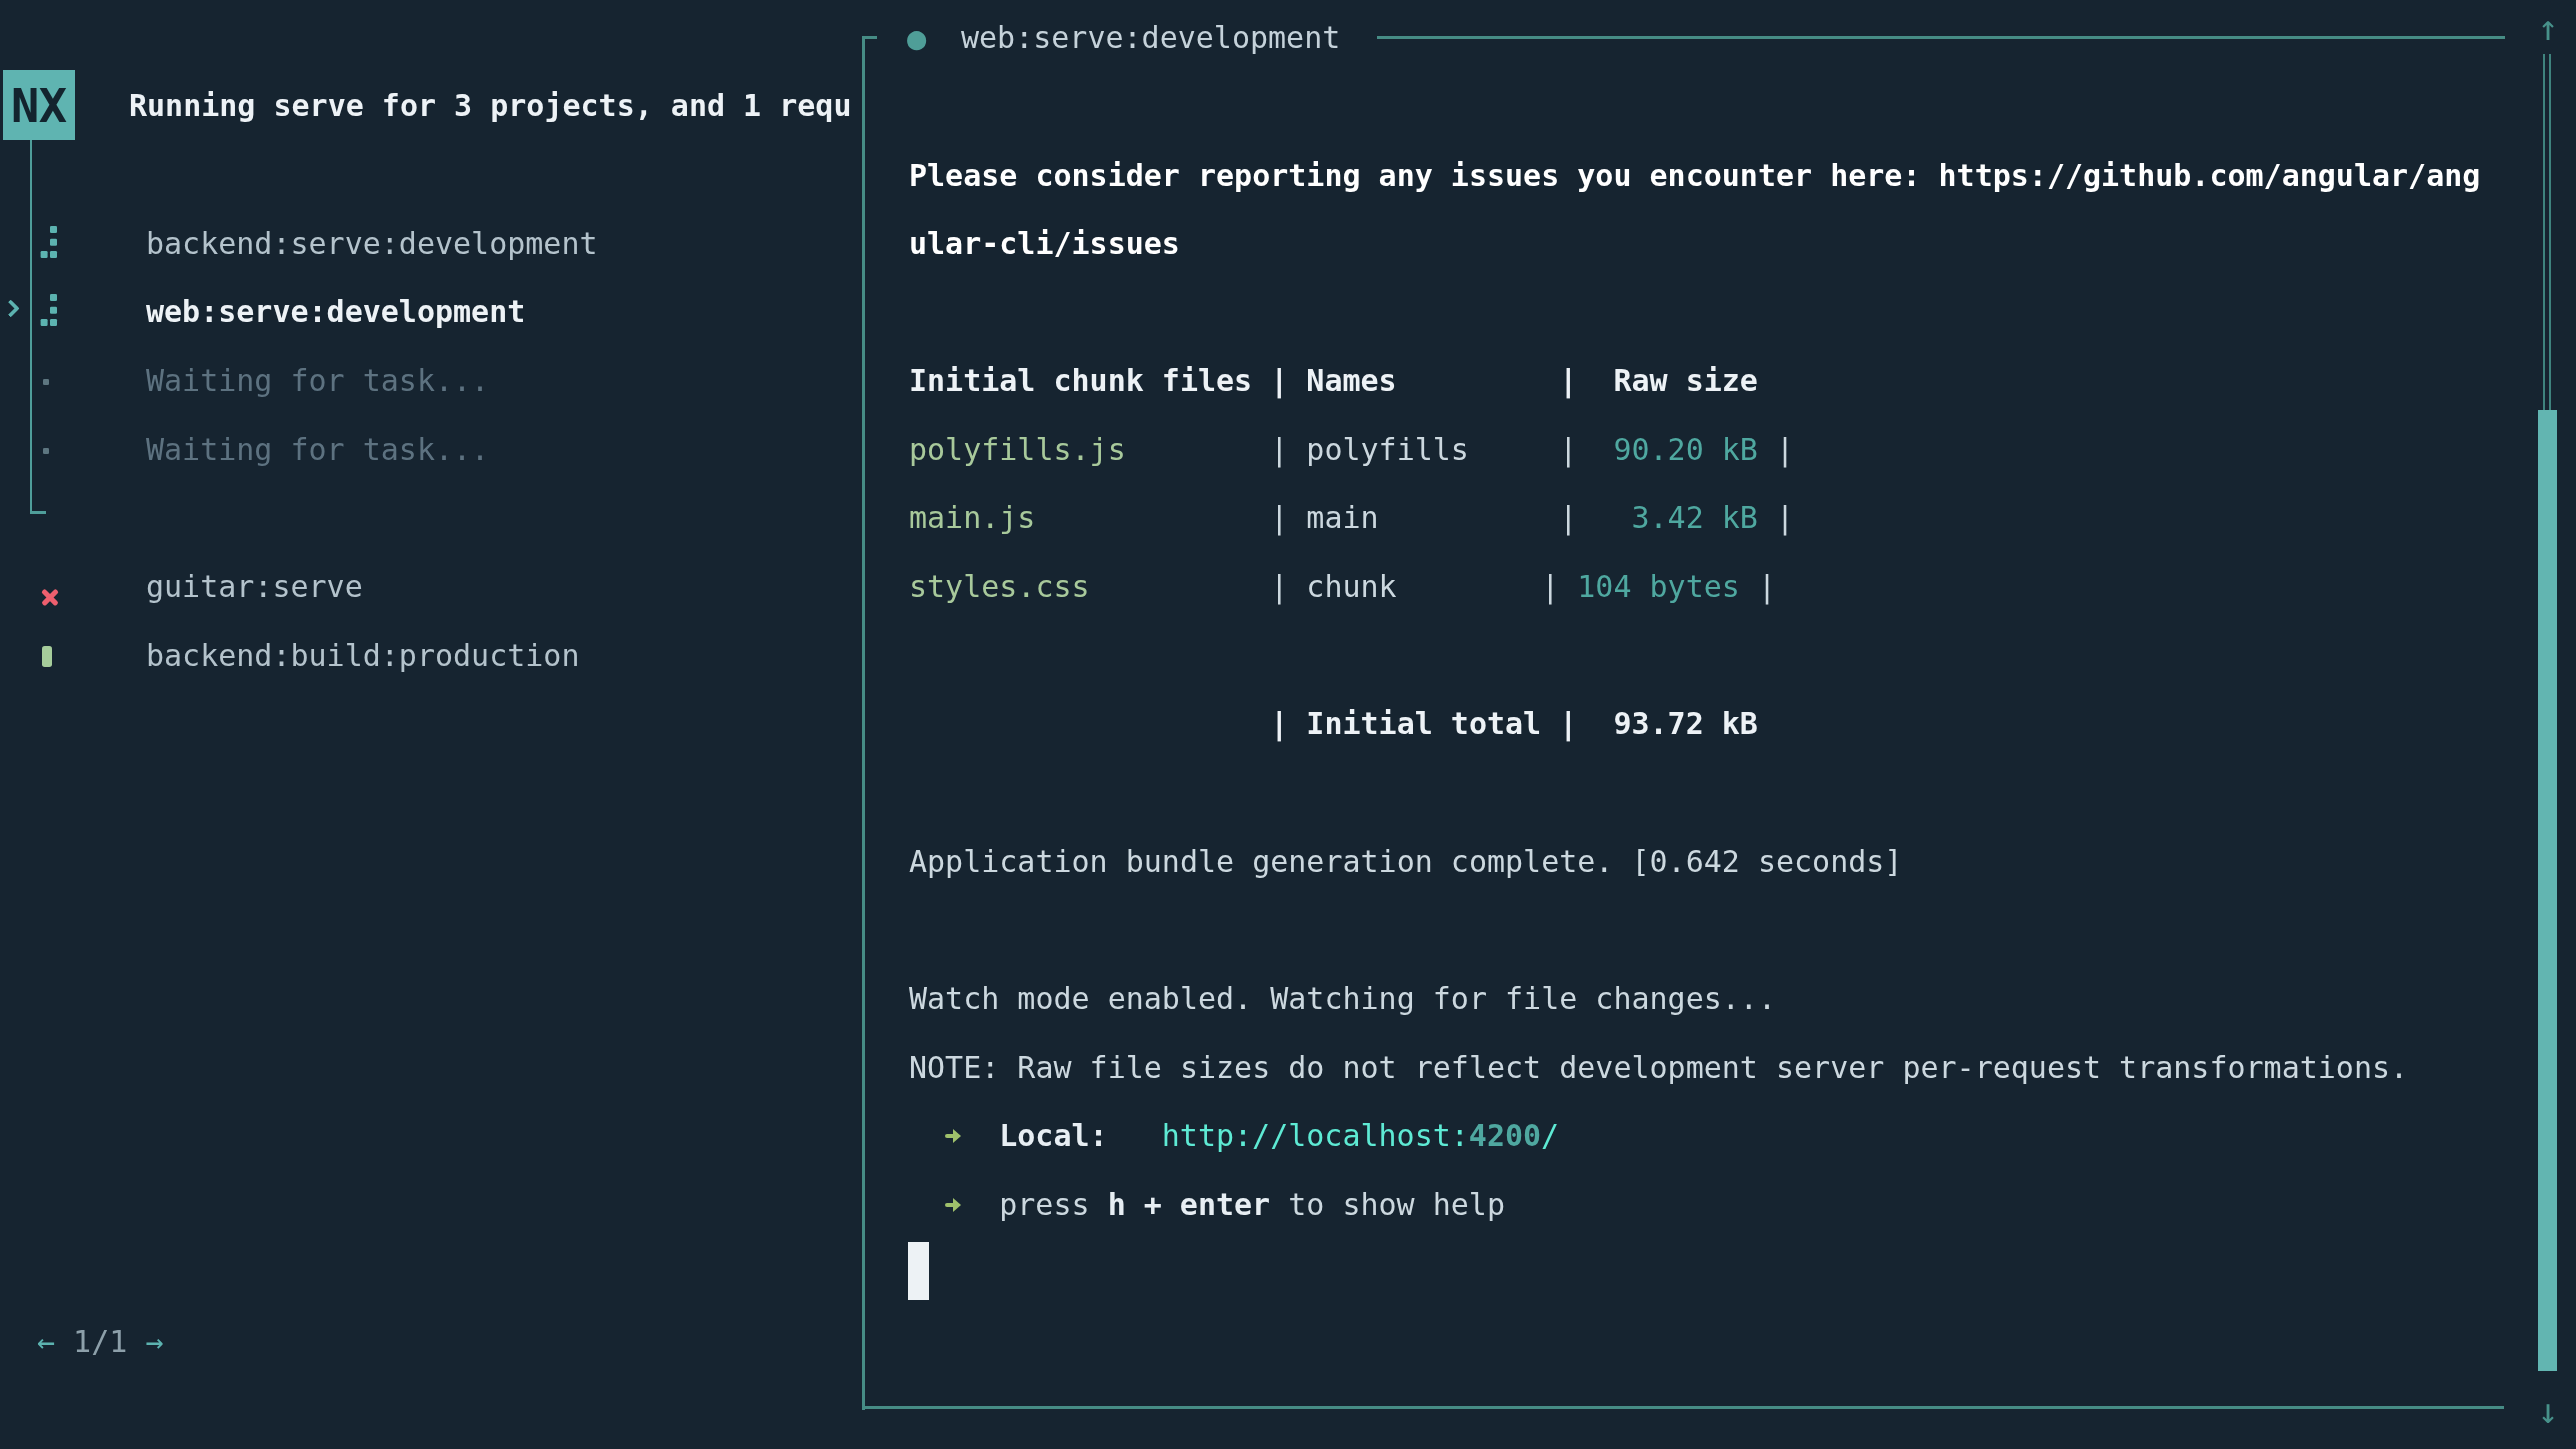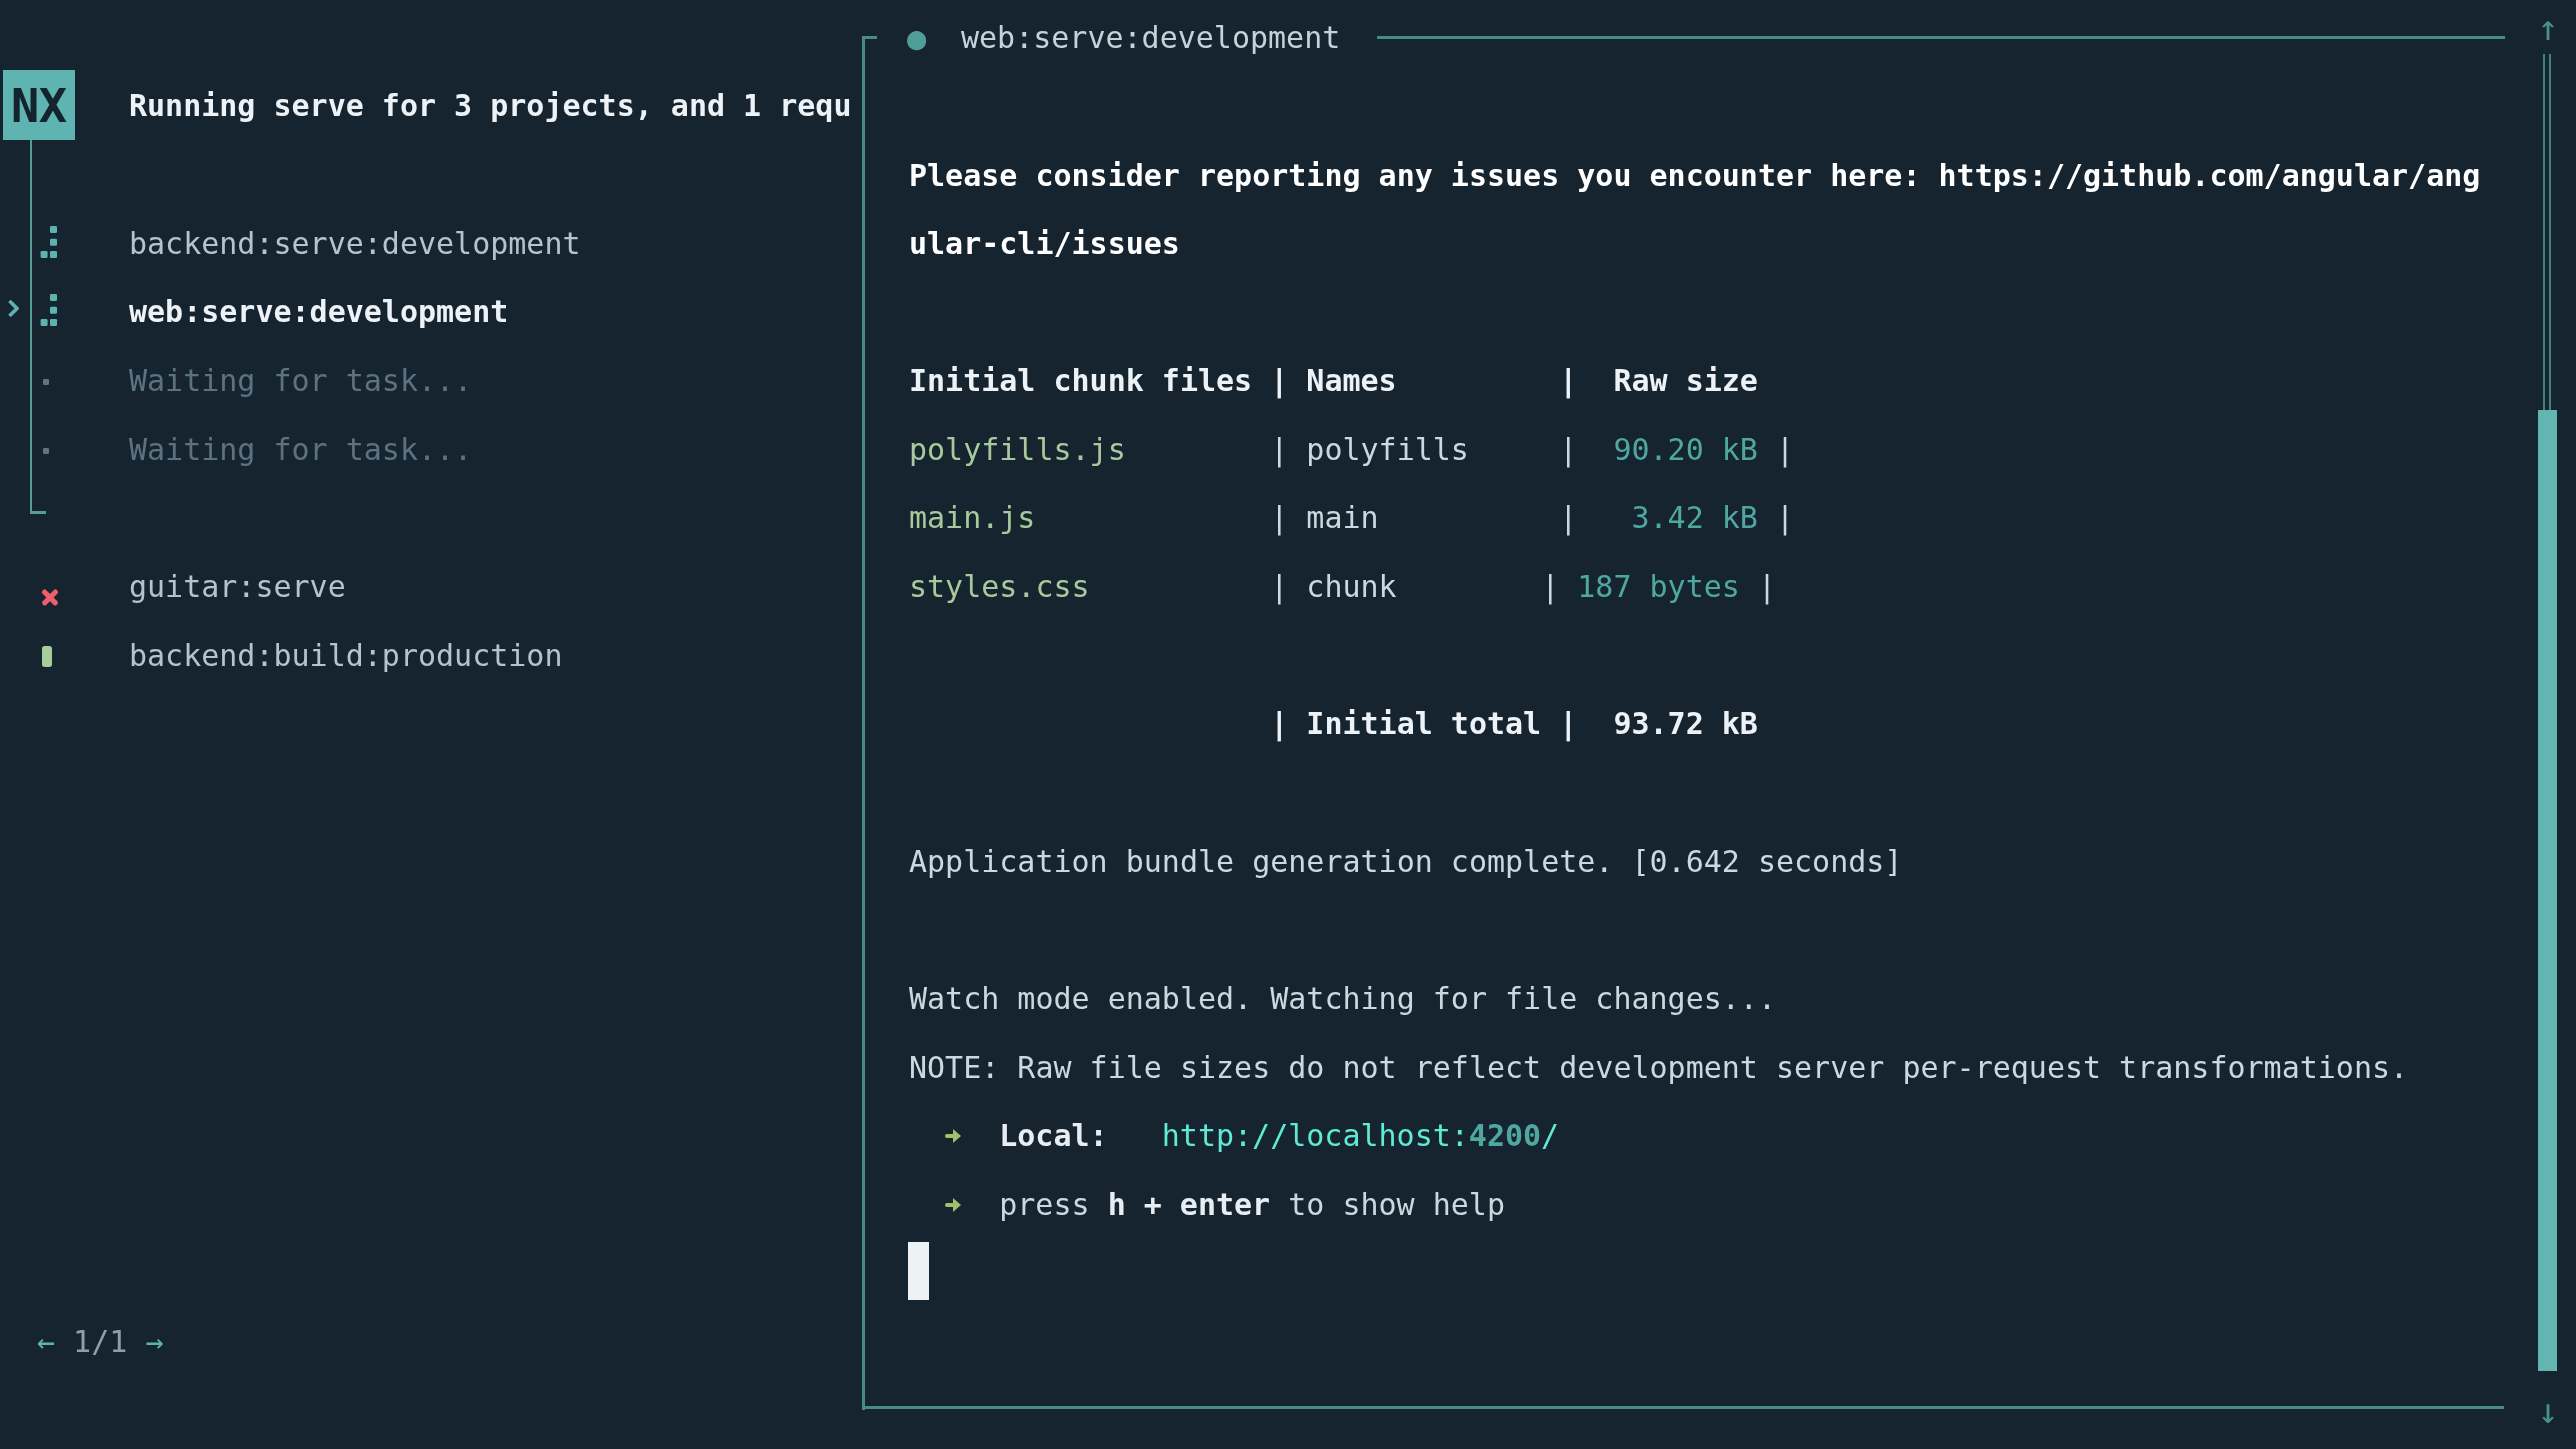--- a/index.html
+++ b/index.html
@@ -20,21 +20,21 @@
   .nx-logo span{font-weight:bold;font-size:47px;color:#13242e;letter-spacing:-0.7px;}
   .sidebar-title{
     position:absolute;left:129px;top:72px;height:68px;line-height:68px;
     white-space:pre;font-weight:bold;color:#edf2f6;
   }
   .task-bracket{position:absolute;left:29.5px;top:140px;width:2.7px;height:374px;background:#4f9e9a;}
   .task-bracket-foot{position:absolute;left:29.5px;top:511px;width:16px;height:2.7px;background:#4f9e9a;}
 
   .task-row{position:absolute;left:0;width:859px;height:68px;cursor:default;}
   .task-label{
-    position:absolute;left:129px;top:0;height:68px;line-height:68px;white-space:pre;
+    position:absolute;left:146px;top:0;height:68px;line-height:68px;white-space:pre;
   }
   .task-row.v-normal  .task-label{color:#b4c3cc;}
   .task-row.v-selected .task-label{color:#edf2f6;font-weight:bold;}
   .task-row.v-dim     .task-label{color:#5d7280;}
 
   .task-icon{position:absolute;left:39px;top:0;width:24px;height:68px;}
   
   .icon-spinner::before{
     content:"";position:absolute;left:10.7px;top:16px;width:7.4px;height:7.4px;border-radius:1.3px;
     background:#5cb3b0;
@@ -156,21 +156,21 @@
     <div class="panel-title-row">
       <span class="panel-bullet">●</span>
       <span class="panel-title">web:serve:development</span>
     </div>
     <div id="panel-lines">
         <div class="out-line" style="top: 142px;"><span class="seg-warn">Please consider reporting any issues you encounter here: https://github.com/angular/ang</span></div>
         <div class="out-line" style="top: 210px;"><span class="seg-warn">ular-cli/issues</span></div>
         <div class="out-line" style="top: 347px;"><span class="seg-bright">Initial chunk files | Names         |  Raw size</span></div>
         <div class="out-line" style="top: 416px;"><span class="seg-file">polyfills.js        </span><span class="seg-out">| polyfills     | </span><span class="seg-size"> 90.20 kB</span><span class="seg-out"> |</span></div>
         <div class="out-line" style="top: 484px;"><span class="seg-file">main.js             </span><span class="seg-out">| main          | </span><span class="seg-size">  3.42 kB</span><span class="seg-out"> |</span></div>
-        <div class="out-line" style="top: 553px;"><span class="seg-file">styles.css          </span><span class="seg-out">| chunk        | </span><span class="seg-size">187 bytes</span><span class="seg-out"> |</span></div>
+        <div class="out-line" style="top: 553px;"><span class="seg-file">styles.css          </span><span class="seg-out">| chunk        | </span><span class="seg-size">104 bytes</span><span class="seg-out"> |</span></div>
         <div class="out-line" style="top: 690px; text-align: right;"><span class="seg-bright">                    | Initial total |  93.72 kB</span></div>
         <div class="out-line" style="top: 828px;"><span class="seg-out">Application bundle generation complete. [0.642 seconds]</span></div>
         <div class="out-line" style="top: 965px;"><span class="seg-out">Watch mode enabled. Watching for file changes...</span></div>
         <div class="out-line" style="top: 1034px;"><span class="seg-out">NOTE: Raw file sizes do not reflect development server per-request transformations.</span></div>
         <div class="out-line" style="top: 1102px;"><span class="seg-out">  </span><span class="seg-icon icon-arrow-right"></span><span class="seg-out">  </span><span class="seg-strong">Local:</span><span class="seg-out">   </span><span class="seg-url">http://localhost:</span><span class="seg-port">4200</span><span class="seg-url">/</span></div>
         <div class="out-line" style="top: 1171px;"><span class="seg-out">  </span><span class="seg-icon icon-arrow-right"></span><span class="seg-out">  </span><span class="seg-out">press </span><span class="seg-strong">h + enter</span><span class="seg-out"> to show help</span></div>
       </div>
     <div class="cursor"></div>
   </section>
 

